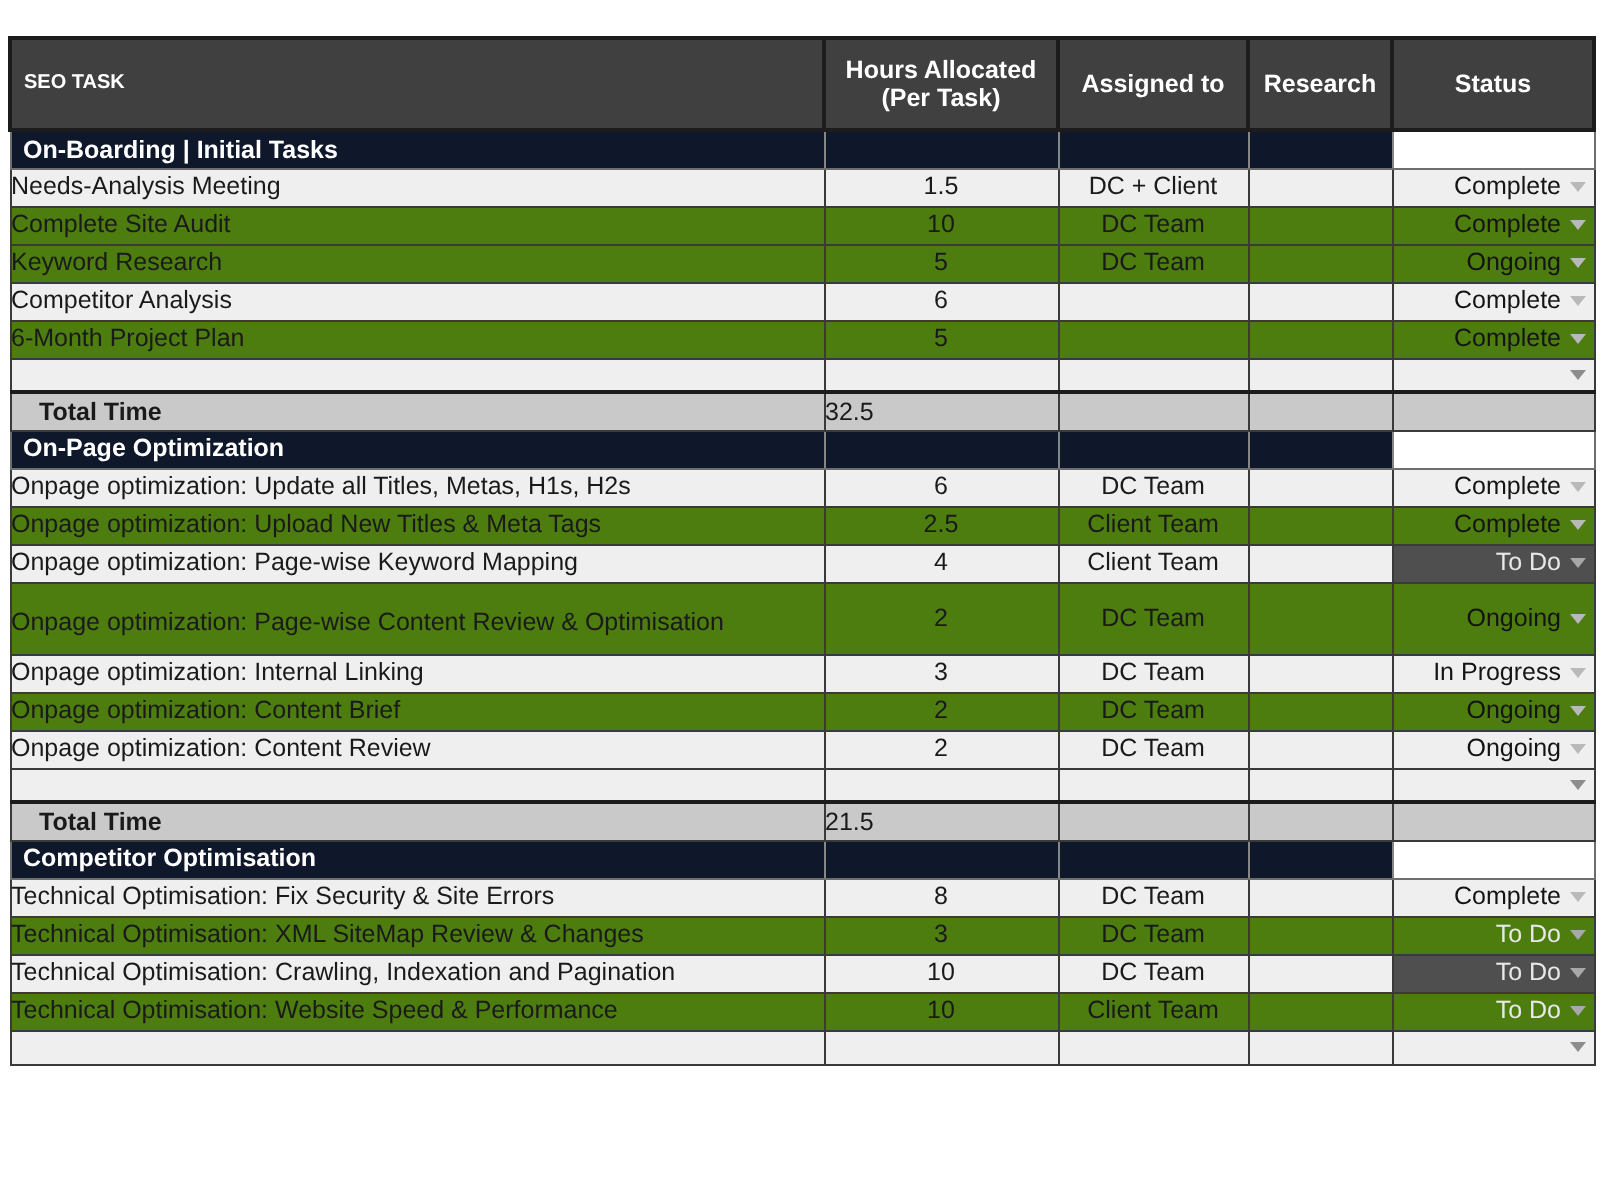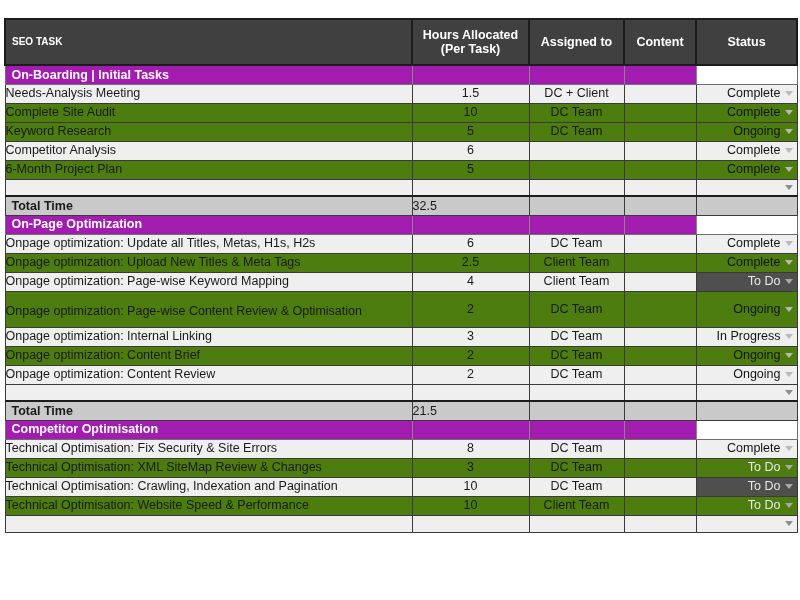--- a/index.html
+++ b/index.html
@@ -60,21 +60,21 @@
   }
   tr.header-row td.h-task {
     text-align: left;
     padding-left: 6px;
     font-size: 10px;
   }
   tr.header-row td.h-hours .hline2 { display: block; }
 
   
   tr.section-row td {
-    background: #a21caf;
+    background: #0f172a;
     color: #ffffff;
     font-weight: bold;
     font-size: 12.5px;
     height: 19px;
     border-color: #6e6e6e;
   }
   tr.section-row td.sec-title {
     text-align: left;
     padding-left: 6px;
     border-right-color: #868686;
@@ -102,21 +102,21 @@
 
   
   tr.total-row td {
     height: 19px;
     background: #c9c9c9;
     font-weight: bold;
     font-size: 12.5px;
     border-top: 2px solid #1c1c1c;
     border-bottom: 1px solid #3a3a3a;
   }
-  tr.total-row td.cell-task { text-align: left; padding-left: 6px; }
+  tr.total-row td.cell-task { text-align: left; padding-left: 14px; }
   tr.total-row td.cell-hours { text-align: left; font-weight: normal; margin-left: 30px; }
 
   
   td.cell-status {
     padding: 0;
     position: relative;
     background: #8a8a8a;
   }
   td.cell-status.status-todo { background: #4f4f4f; }
   td.cell-status.status-empty { background: #efefef; }
@@ -164,21 +164,21 @@
         <col class="c-hours">
         <col class="c-assigned">
         <col class="c-timeline">
         <col class="c-status">
     </colgroup>
     <tbody id="table-body">
         <tr class="header-row">
           <td class="h-task"><span>SEO TASK</span></td>
           <td class="h-hours"><span>Hours Allocated</span><span class="hline2">(Per Task)</span></td>
           <td><span>Assigned to</span></td>
-          <td><span>Content</span></td>
+          <td><span>Research</span></td>
           <td><span>Status</span></td>
         </tr>
         <tr class="section-row">
           <td class="sec-title">On-Boarding | Initial Tasks</td>
           <td class="sec-blank"></td>
           <td class="sec-blank"></td>
           <td class="sec-blank"></td>
           <td class="sec-last"></td>
         </tr>
         <tr class="data-row">

